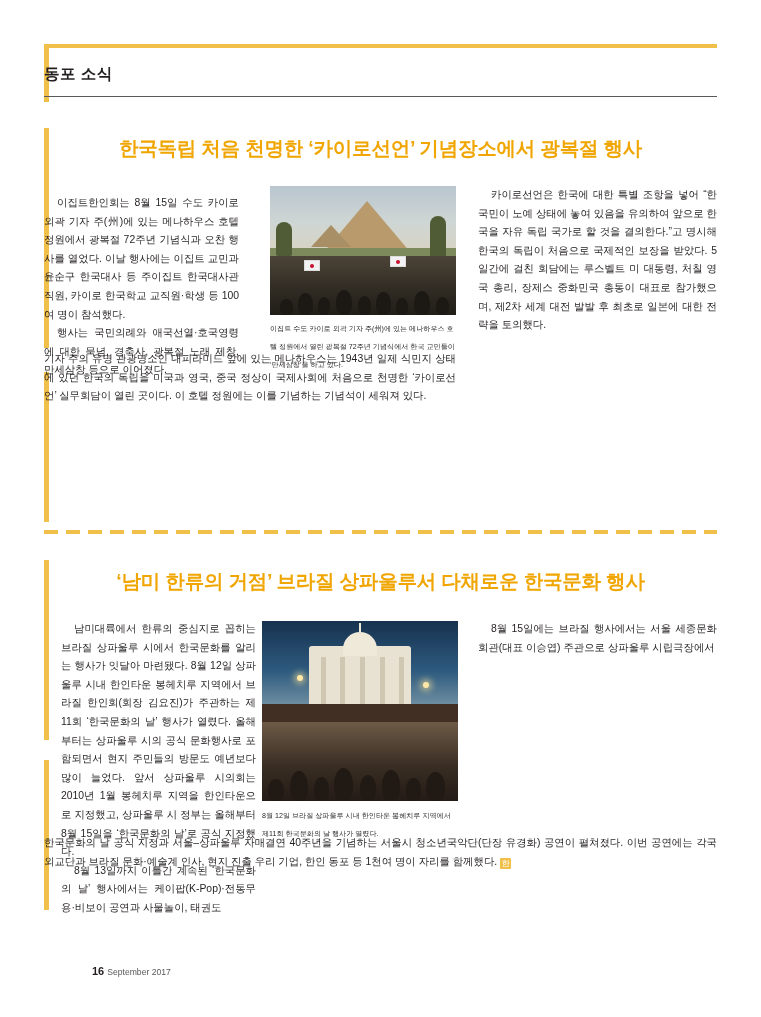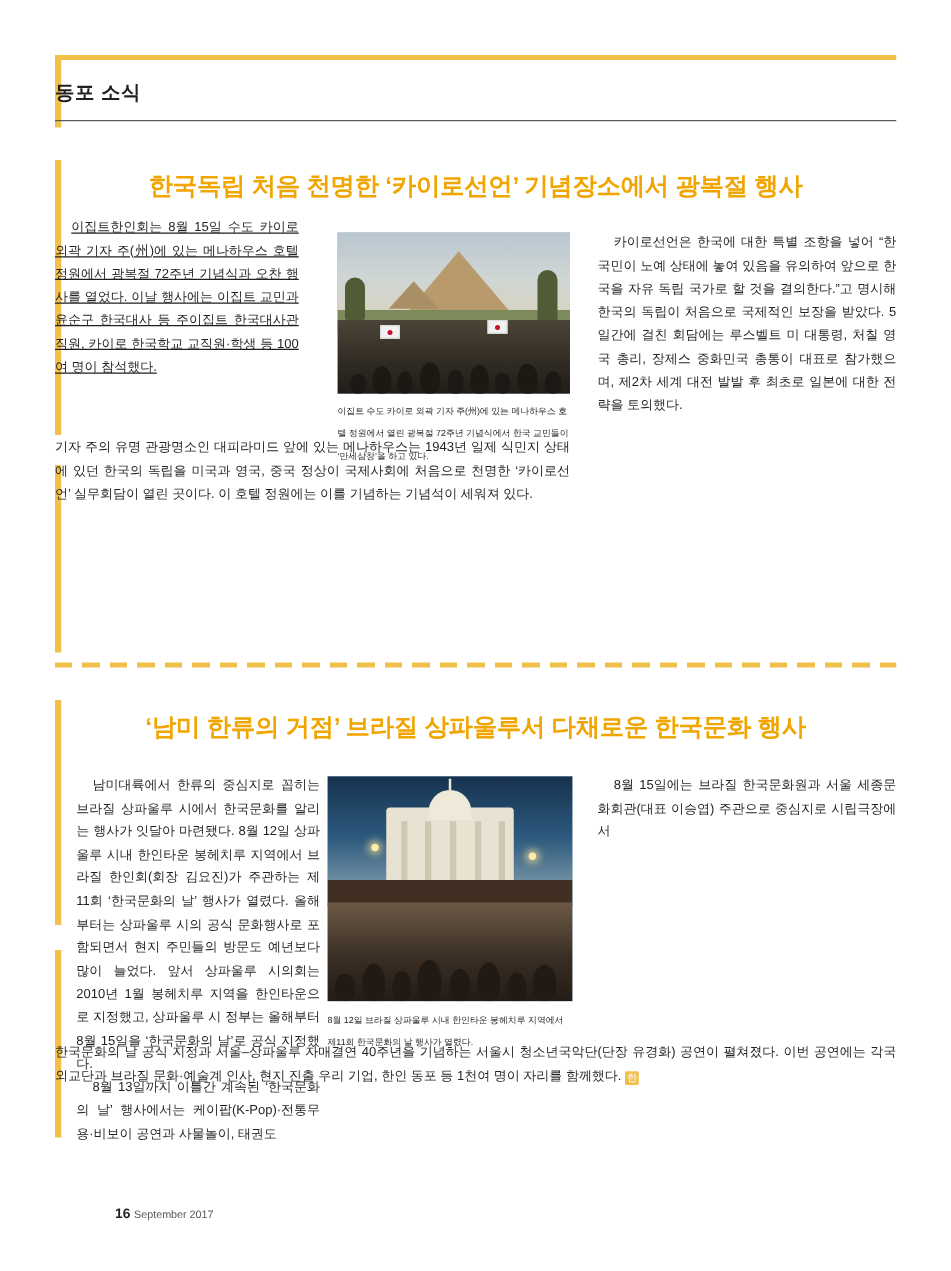--- a/index.html
+++ b/index.html
@@ -96,21 +96,21 @@
     color: #231f20;
   }
   .col p {
     margin: 0;
   }
   .col p.indent {
     text-indent: 13px;
   }
 
   
-  .a1-col1 { left: 44px;  top: 174px; width: 195px; text-decoration: underline; }
+  .a1-col1 { left: 44px;  top: 194px; width: 195px; }
   .a1-col2 { left: 478px; top: 186px; width: 239px; }
   .a1-wide { left: 44px;  top: 350px; width: 412px; }
   .a1-mid-lower { left: 478px; top: 382px; width: 239px; }
 
   
   .photo {
     position: absolute;
     overflow: hidden;
     background: #8aa0b5;
   }
@@ -300,20 +300,21 @@
   <div class="edge-bar b5"></div>
 
   <div class="section-rule"></div>
   <div class="section-title">동포 소식</div>
   <div class="section-underline"></div>
 
   <div class="headline h1">한국독립 처음 천명한 ‘카이로선언’ 기념장소에서 광복절 행사</div>
 
   <div class="col a1-col1">
     <p class="indent">이집트한인회는 8월 15일 수도 카이로 외곽 기자 주(州)에 있는 메나하우스 호텔 정원에서 광복절 72주년 기념식과 오찬 행사를 열었다. 이날 행사에는 이집트 교민과 윤순구 한국대사 등 주이집트 한국대사관 직원, 카이로 한국학교 교직원·학생 등 100여 명이 참석했다.</p>
+    <p class="indent">행사는 국민의례와 애국선열·호국영령에 대한 묵념, 경축사, 광복절 노래 제창, 만세삼창 등으로 이어졌다.</p>
   </div>
 
   <div class="photo photo-1">
     <div class="p1-sky"></div>
     <div class="p1-pyramid"></div>
     <div class="p1-pyramid2"></div>
     <div class="p1-ground"></div>
     <div class="p1-tree" style="left:6px; top:36px;"></div>
     <div class="p1-tree" style="left:160px; top:30px; height:42px;"></div>
     <div class="p1-crowd"></div>
@@ -367,21 +368,21 @@
     <div class="p2-head" style="left:52px;  width:15px; height:24px;"></div>
     <div class="p2-head" style="left:72px;  width:19px; height:33px;"></div>
     <div class="p2-head" style="left:98px;  width:16px; height:26px;"></div>
     <div class="p2-head" style="left:120px; width:18px; height:31px;"></div>
     <div class="p2-head" style="left:144px; width:15px; height:23px;"></div>
     <div class="p2-head" style="left:164px; width:19px; height:29px;"></div>
   </div>
   <div class="caption caption-2">8월 12일 브라질 상파울루 시내 한인타운 봉헤치루 지역에서 제11회 한국문화의 날 행사가 열렸다.</div>
 
   <div class="col a2-col3">
-    <p class="indent">8월 15일에는 브라질 한국문화원과 서울 세종문화회관(대표 이승엽) 주관으로 중심지로 시립극장에서</p>
+    <p class="indent">8월 15일에는 브라질 행사에서는 서울 세종문화회관(대표 이승엽) 주관으로 상파울루 시립극장에서</p>
   </div>
 
   <div class="col a2-wide">
     <p><span>한국문화의 날 공식 지정과 서울–상파울루 자매결연 40주년을 기념하는 서울시 청소년국악단(단장 유경화) 공연이 펼쳐졌다. 이번 공연에는 각국 외교단과 브라질 문화·예술계 인사, 현지 진출 우리 기업, 한인 동포 등 1천여 명이 자리를 함께했다.</span><span class="endmark">한</span></p>
   </div>
 
   <div class="footer">
     <span class="pg">16</span><span>September 2017</span>
   </div>
 

